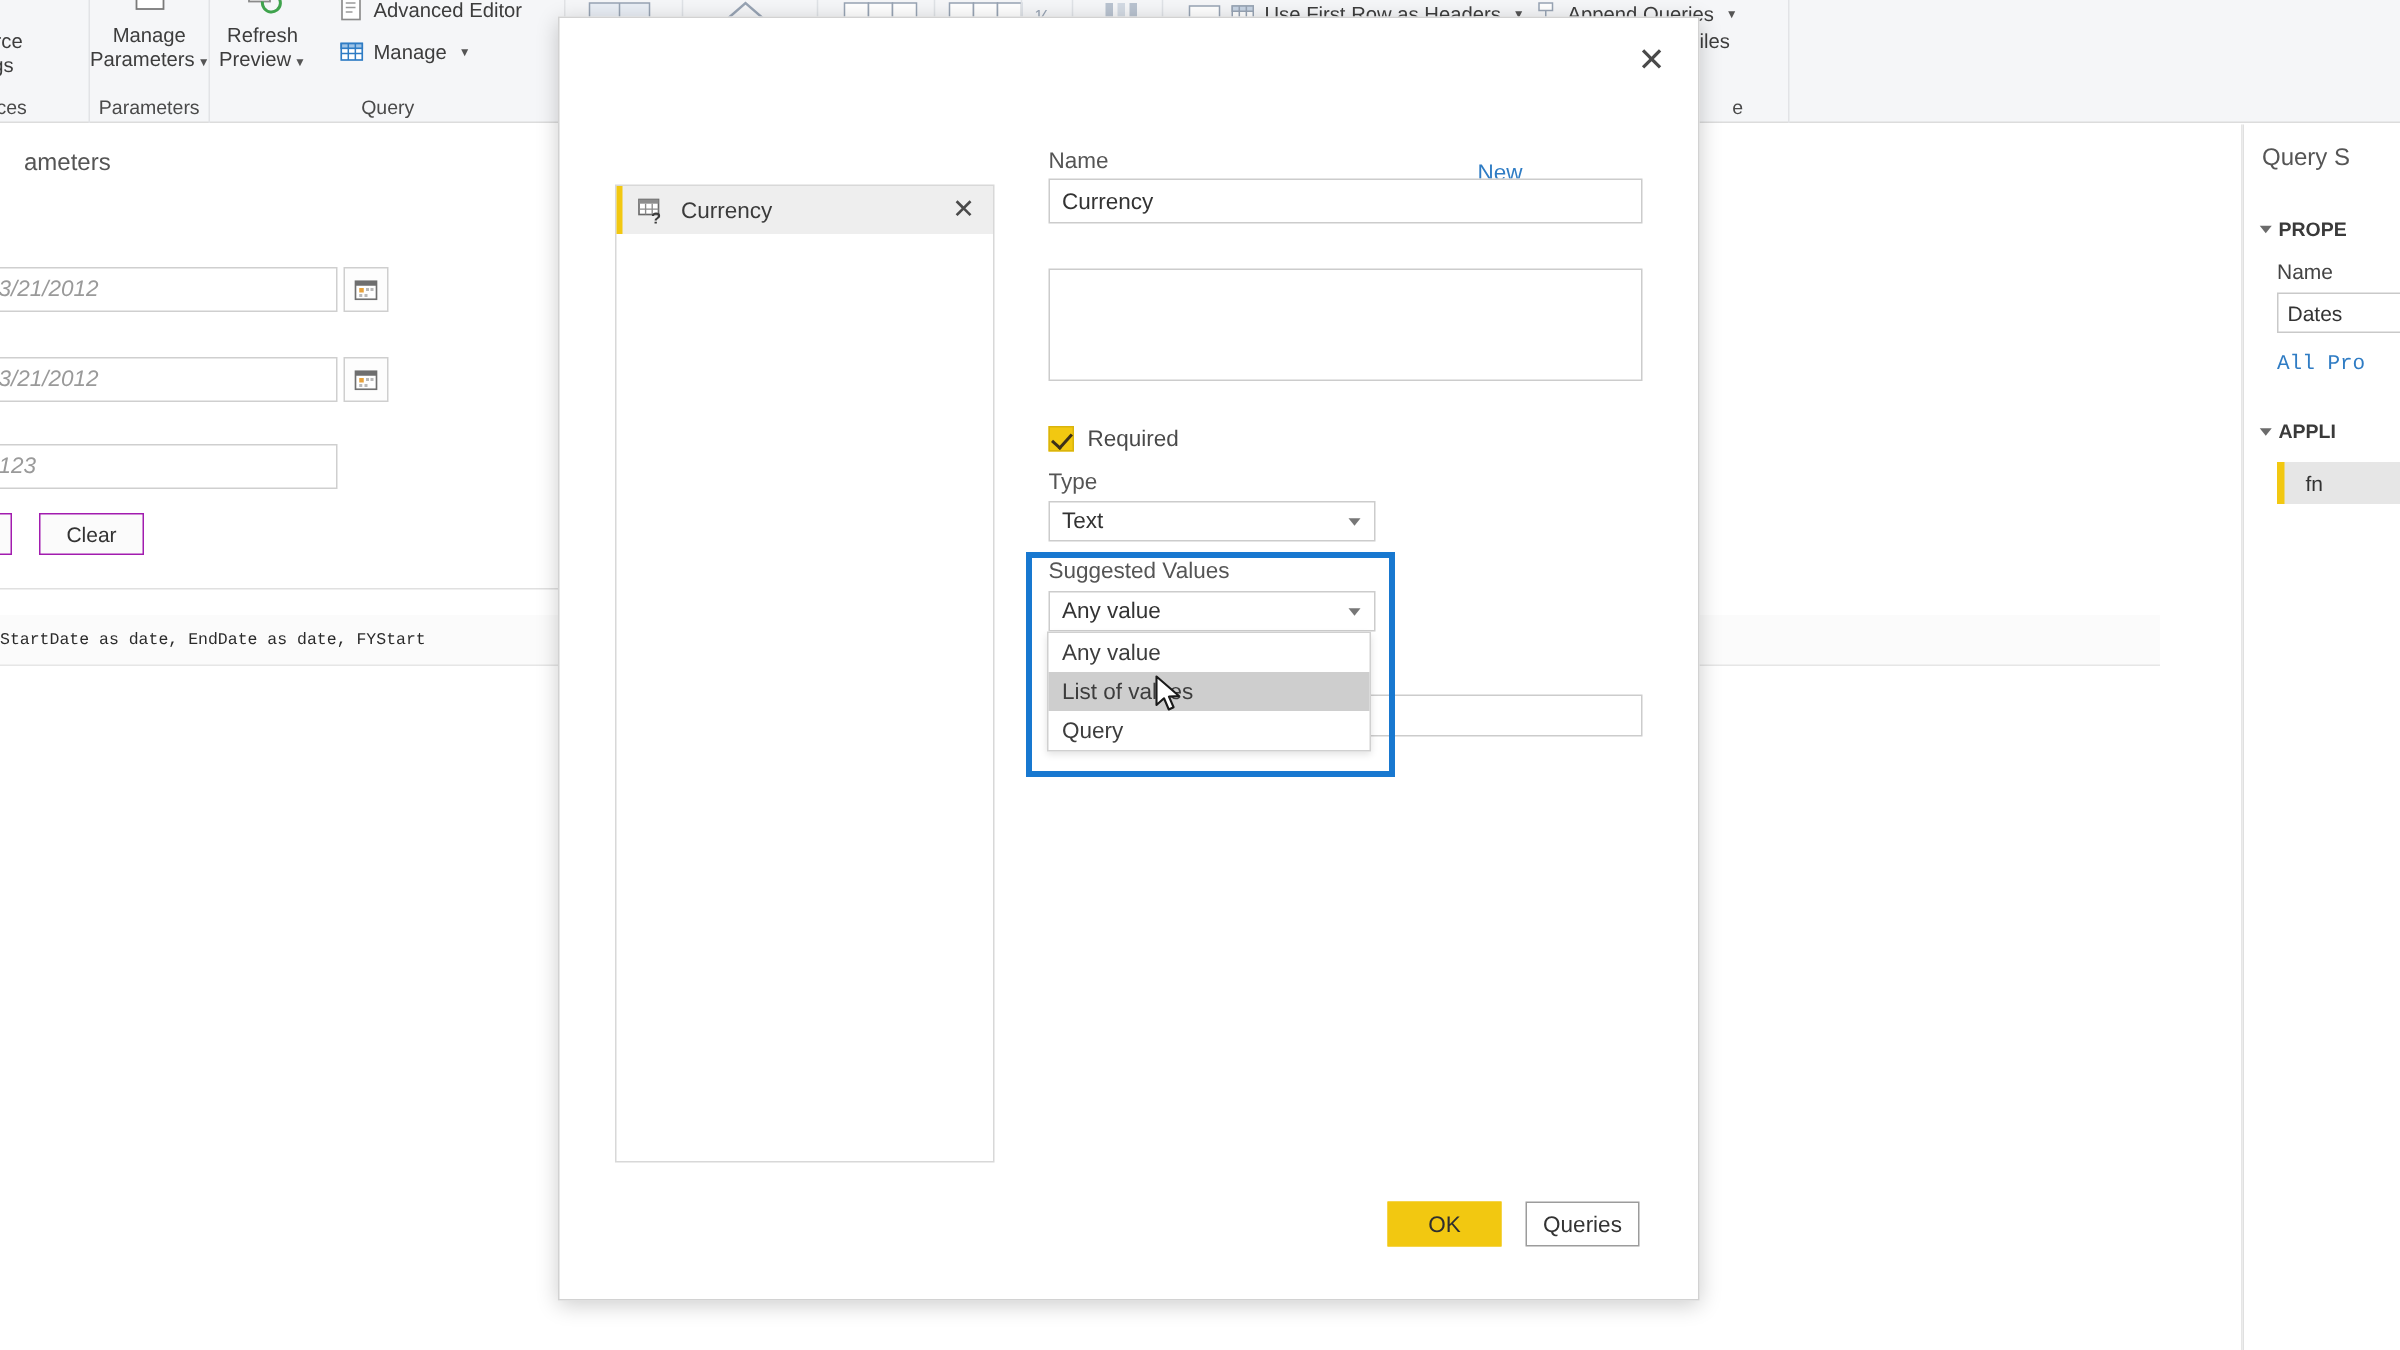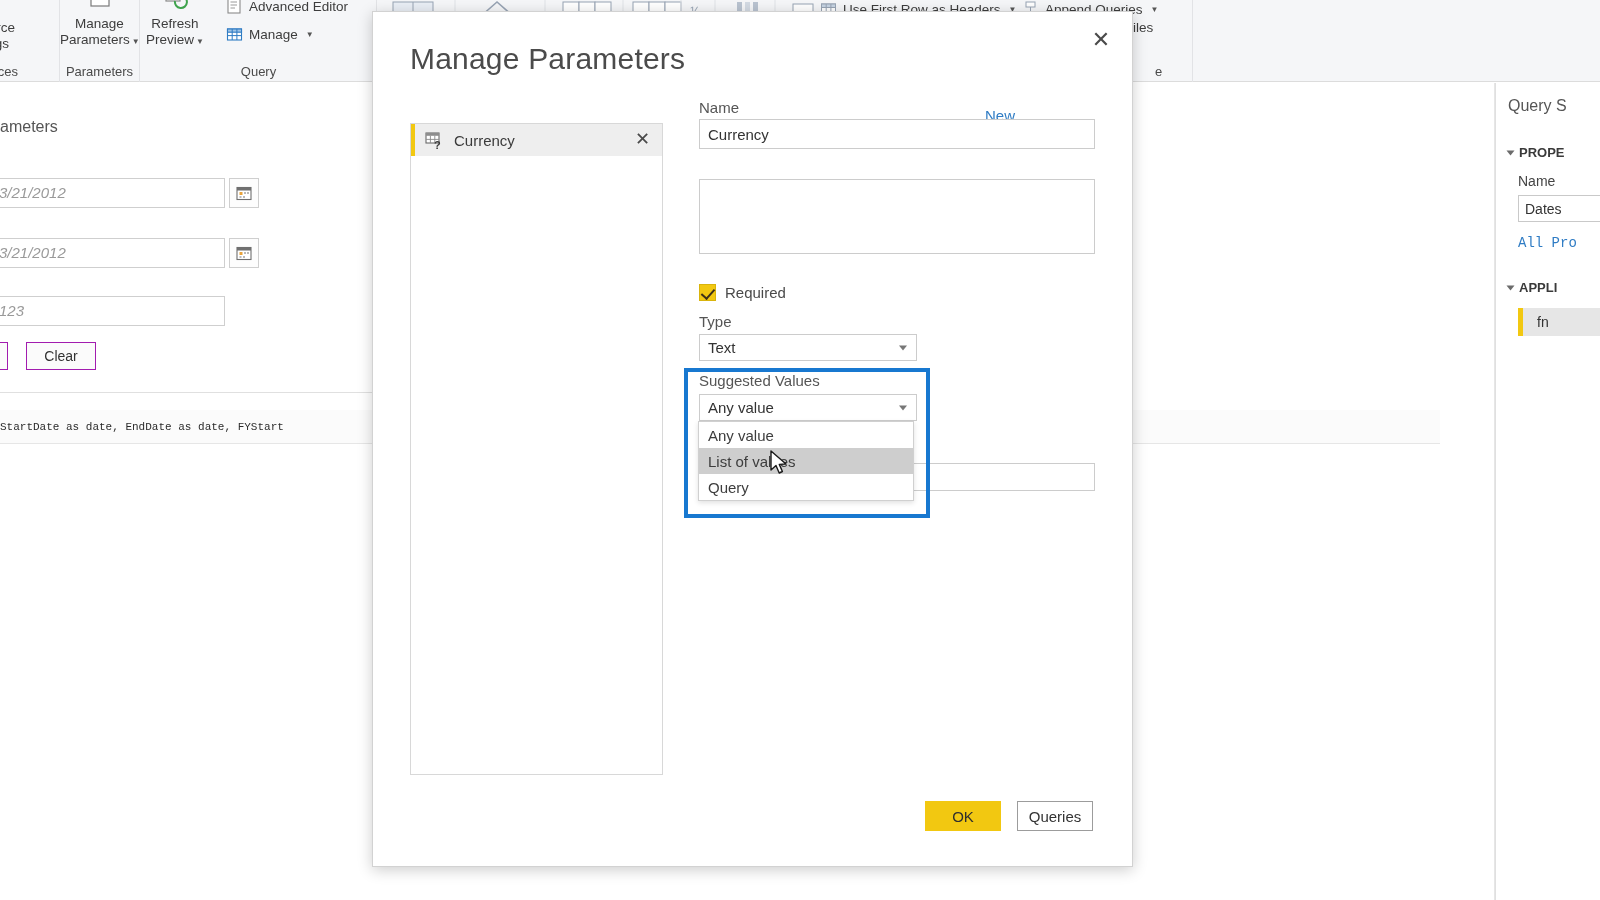--- a/index.html
+++ b/index.html
@@ -318,21 +318,21 @@
     <div class="rb-item" style="left:1133px;top:20px;">
       <span>iles</span>
     </div>
     <div class="rb-group" style="left:1125px;width:68px;border-right:1px solid #e2e3e6;">
       <div class="rb-caption">e</div>
     </div>
 
   </div>
 
   <div>
-    <div class="bg-pane-label" style="left:0px;top:118px;">ameters</div>
+    <div class="bg-pane-label" style="left:0px;top:100px;padding-left:16px;">ameters</div>
 
     <div class="bg-input" style="left:-10px;top:178px;width:235px;">
       <span>3/21/2012</span>
     </div>
     <div class="bg-calbtn" style="left:229px;top:178px;">
       <svg width="16" height="16" viewBox="0 0 16 16">
         <rect x="1" y="2.5" width="14" height="12" fill="#fff" stroke="#6f6f6f" stroke-width="1.1"></rect>
         <rect x="1" y="2.5" width="14" height="3" fill="#6f6f6f"></rect>
         <rect x="3.5" y="7" width="3" height="3" fill="#e8a33d"></rect>
         <rect x="8" y="7" width="2" height="2" fill="#b9b9b9"></rect>
@@ -395,21 +395,20 @@
       <span>APPLI</span>
     </div>
     <div class="qs-step" style="top:225px;">
       <span>fn</span>
     </div>
   </div>
 
   <div class="dialog">
 
     <div class="dlg-close">✕</div>
-    <div class="dlg-title">Manage Parameters</div>
 
     <div class="new-link">New</div>
 
     <div class="param-list">
       <div class="param-row">
         <svg width="19" height="17" viewBox="0 0 19 17">
           <rect x="1" y="1" width="13" height="10" fill="#fff" stroke="#6a6a6a" stroke-width="1.1"></rect>
           <rect x="1" y="1" width="13" height="2.8" fill="#8d8d8d"></rect>
           <line x1="5.4" y1="3.8" x2="5.4" y2="11" stroke="#8a8a8a" stroke-width=".9"></line>
           <line x1="9.8" y1="3.8" x2="9.8" y2="11" stroke="#8a8a8a" stroke-width=".9"></line>

